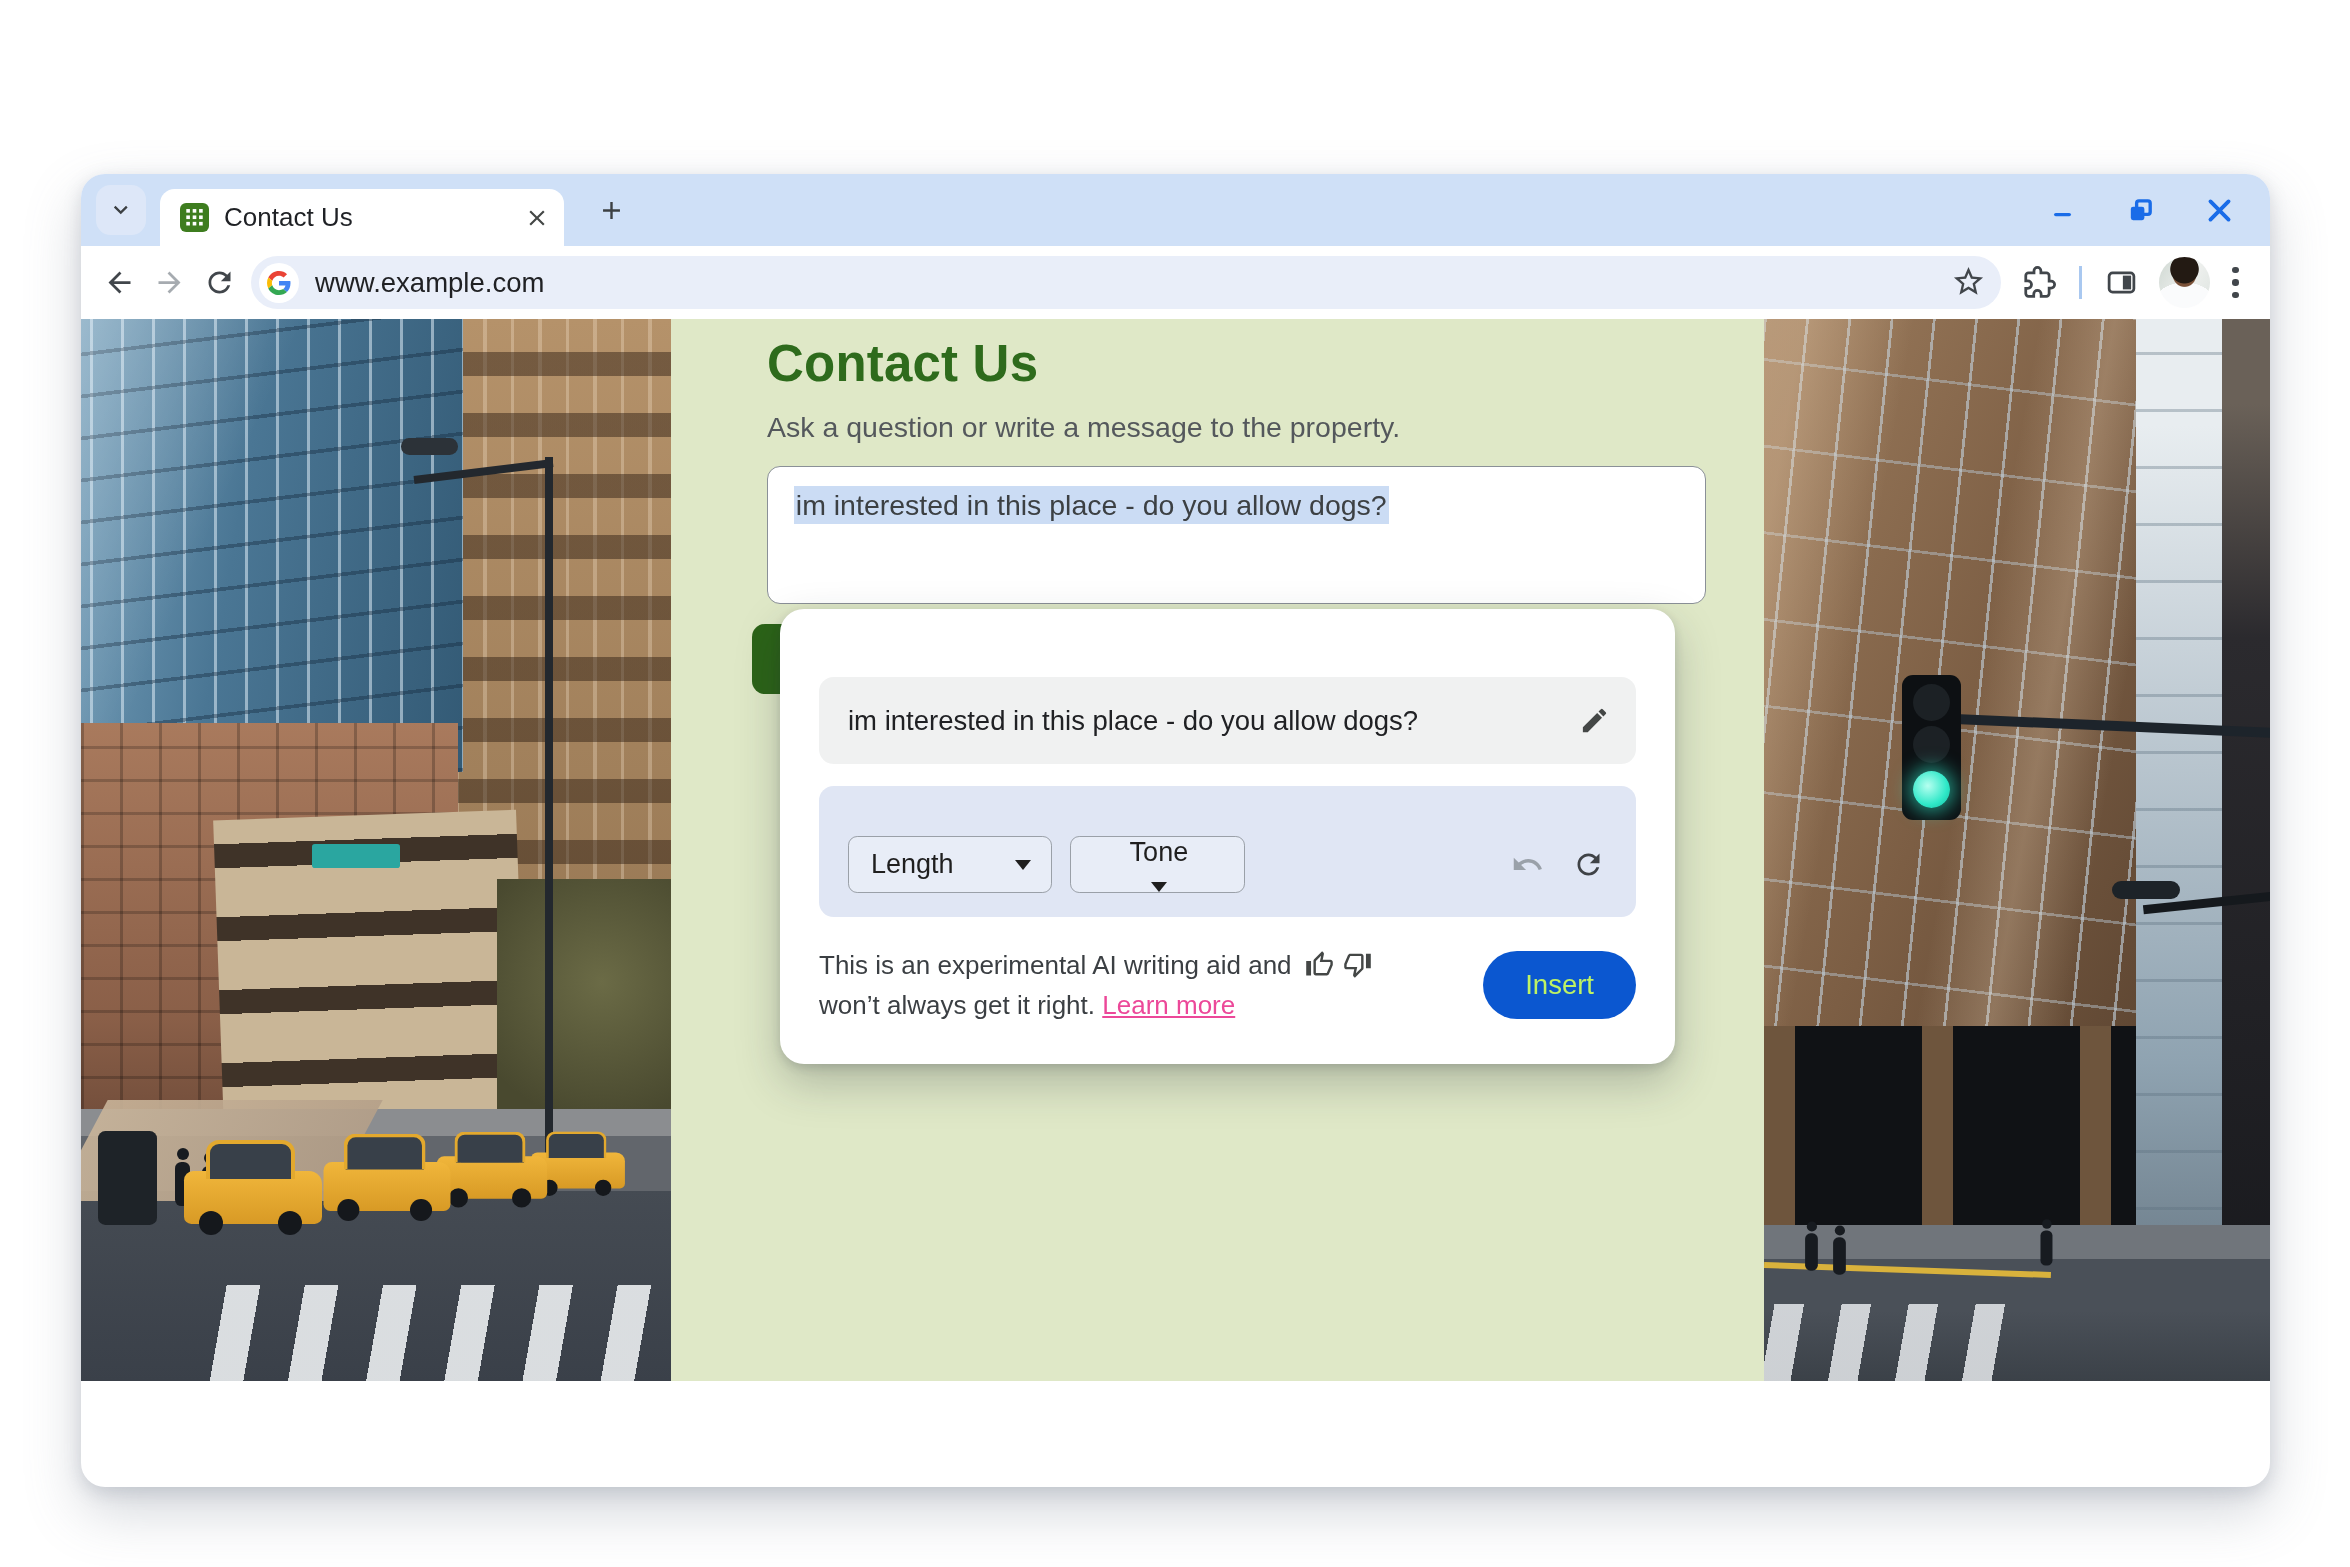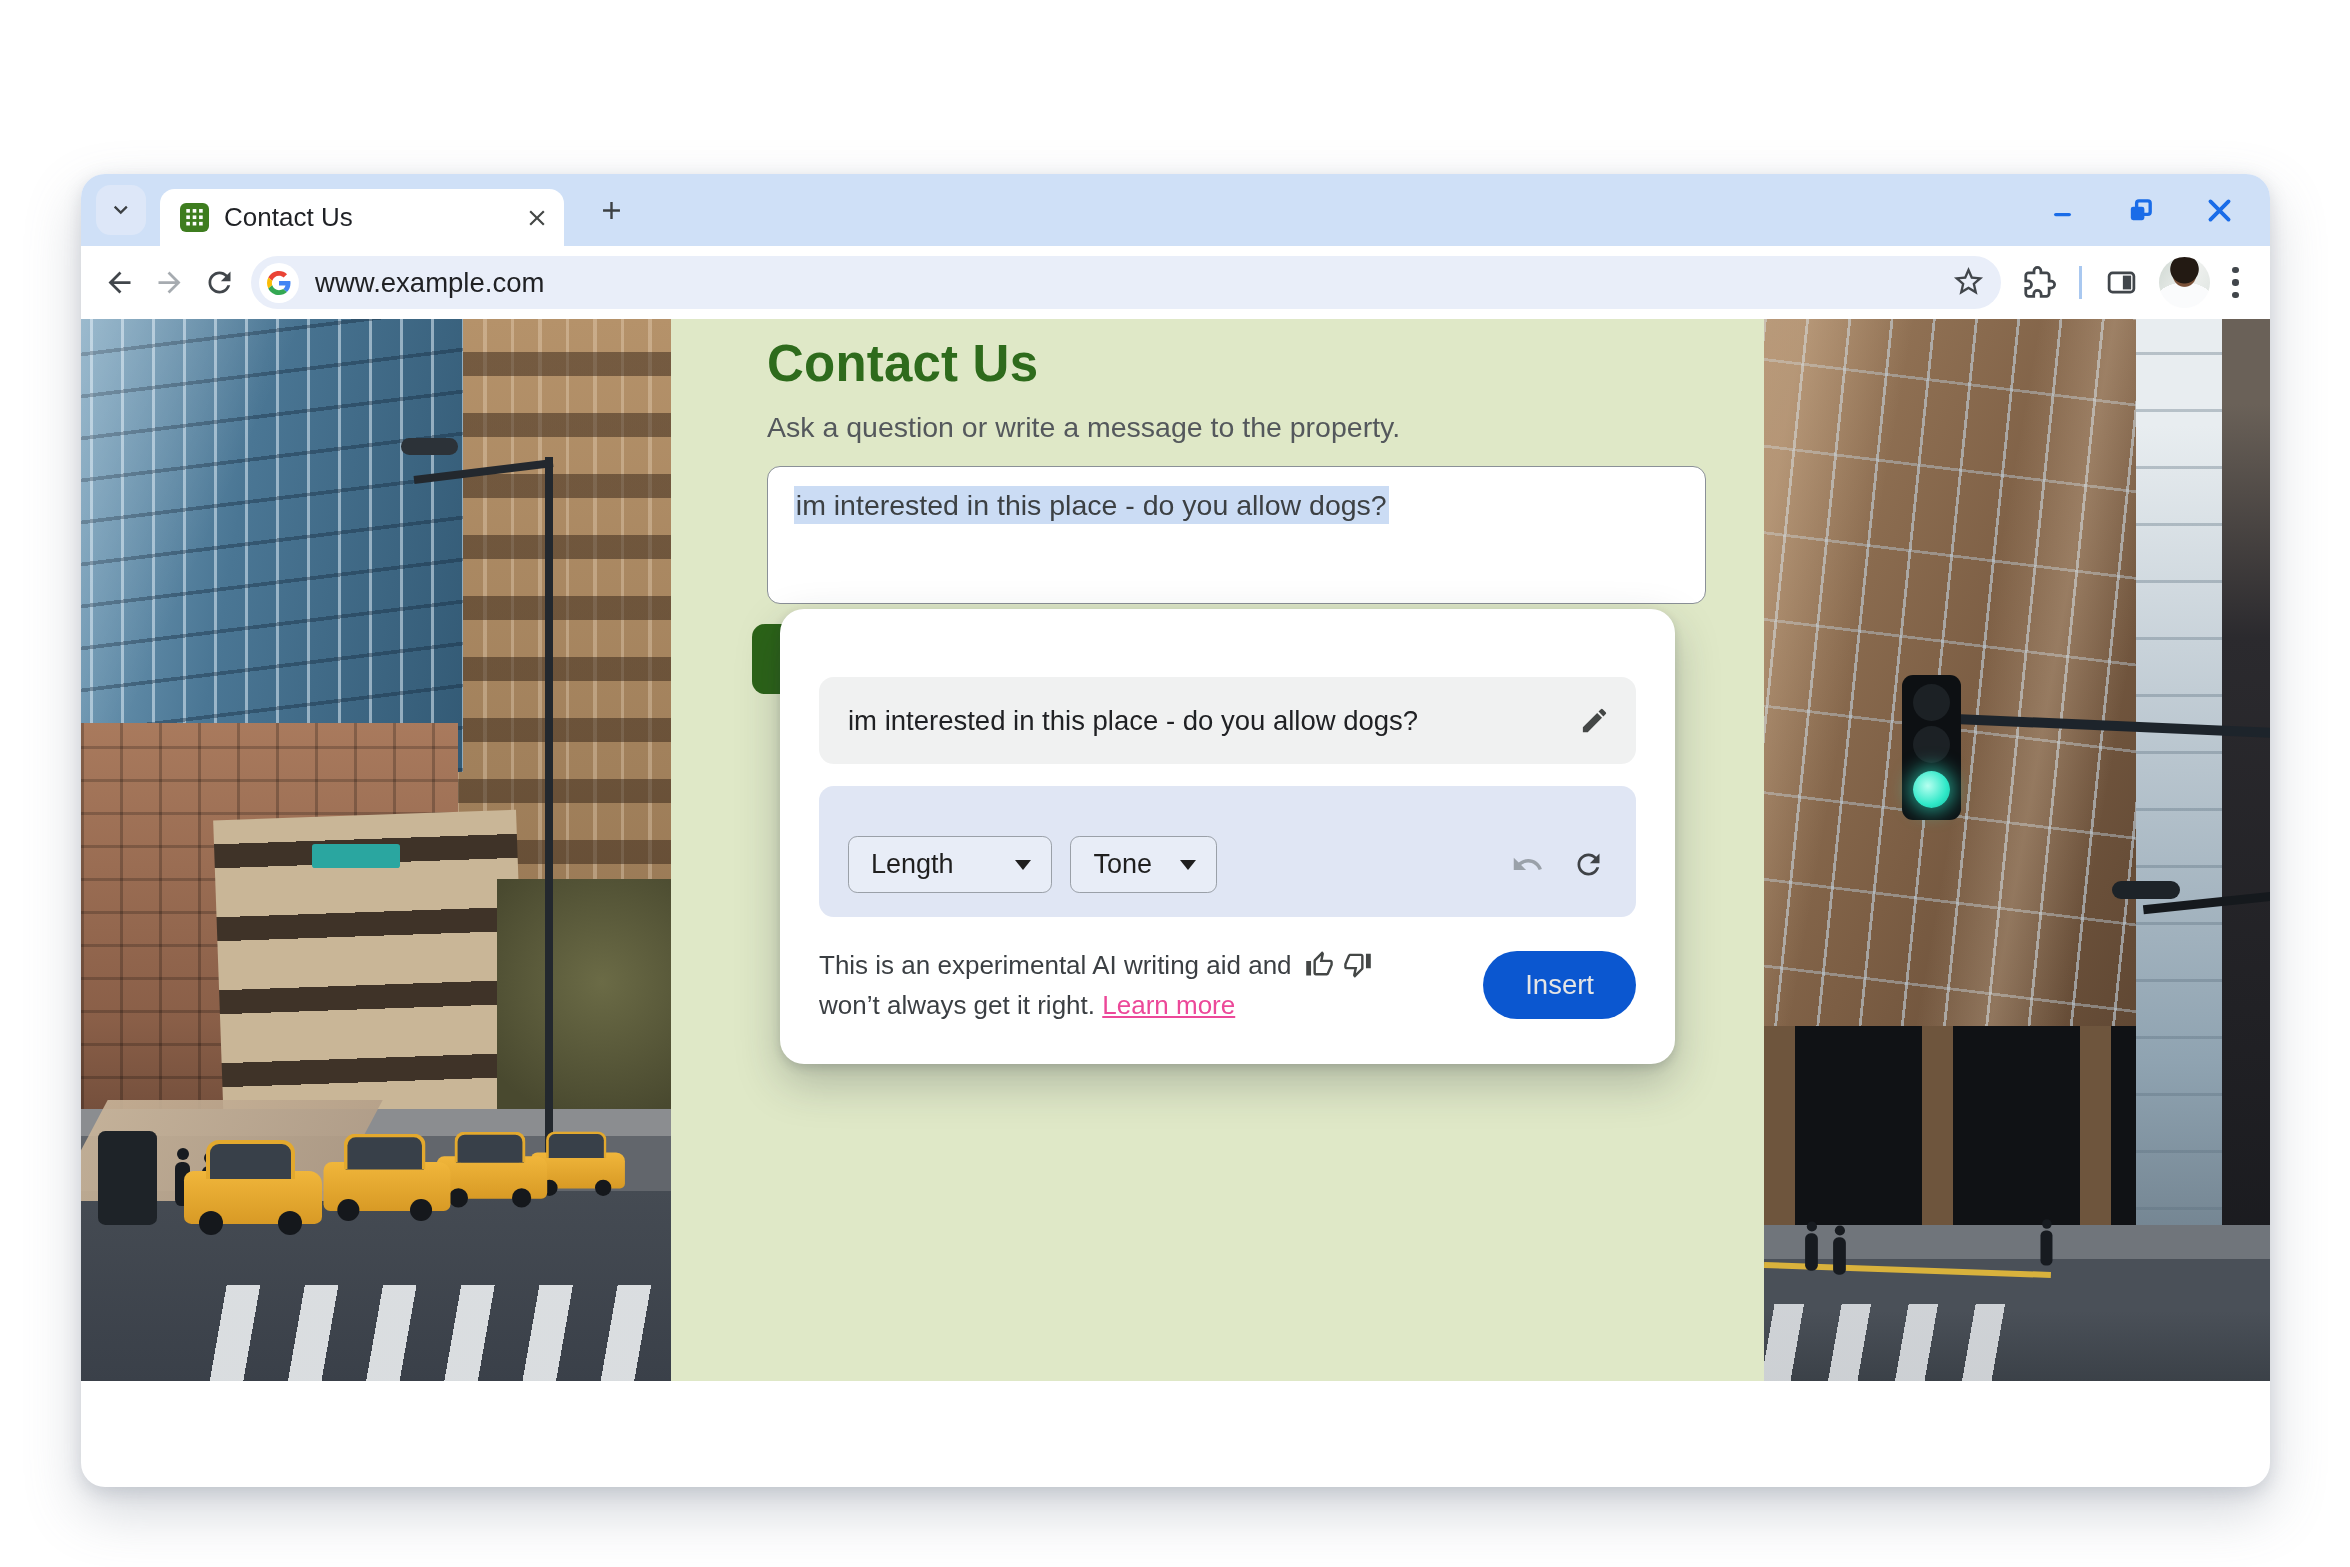--- a/index.html
+++ b/index.html
@@ -68,30 +68,30 @@
   .dlg-close { width:37px; height:37px; display:flex; align-items:center; justify-content:center; }
   .prompt-box { margin-top:31px; background:#f0f1f1; border-radius:14.7px; padding:27.5px 26px 27.5px 29px;
     display:flex; align-items:center; }
   .prompt-text { flex:1; font-size:27.5px; color:#202124; }
   .sugg-box { margin-top:22px; background:#e0e6f4; border-radius:14.7px; padding:26px 26px 24px 29px; }
   .sugg-text { font-size:26px; line-height:1.36; color:#1f2023; max-width:790px; }
   .sugg-controls { display:flex; align-items:center; margin-top:24px; }
   .select-btn { display:flex; align-items:center; justify-content:space-between; height:57px; border:1.8px solid #9aa0a8;
     border-radius:9.2px; background:rgba(255,255,255,.28); padding:0 20px 0 22px; font-size:27px; color:#1f1f1f; }
   .select-btn + .select-btn { margin-left:18.4px; }
-  .sb-length { width:204px; } .sb-tone { width:147px; }
+  .sb-length { width:204px; } .sb-tone { width:175px;flex-direction:column; }
   .caret { width:0; height:0; border-left:8.3px solid transparent; border-right:8.3px solid transparent; border-top:10px solid #1f1f1f; }
   .sc-spacer { flex:1; }
   .undo-redo { display:flex; align-items:center; gap:27.5px; margin-right:5.5px; }
   .dlg-footer { display:flex; align-items:center; justify-content:space-between; margin-top:27.5px; }
   .disclaimer { font-size:26px; color:#3b3f43; line-height:1.55; }
   .disc-line1 { display:flex; align-items:center; gap:13px; }
   .thumbs { display:flex; align-items:center; gap:9.2px; }
   .learn-more { color:#ec4899; text-decoration:underline; cursor:pointer; }
-  .insert-btn { height:68px; padding:4px 42px; border:none; border-radius:34px; background:#0b57d0; color:#e5e5e5;
+  .insert-btn { height:68px; padding:4px 42px; border:none; border-radius:34px; background:#0b57d0; color:#bef264;
     font-size:27.5px; font-family:"Liberation Sans", sans-serif; display:flex; align-items:center; }
 
   
   .pl-glass { position:absolute; left:-22px; top:-31px; width:404px; height:533px; transform:skewY(-7deg); transform-origin:top left;
     background:
       linear-gradient(115deg, rgba(255,255,255,.30), rgba(255,255,255,0) 42%),
       repeating-linear-gradient(0deg, rgba(18,38,58,.38) 0 3.7px, rgba(0,0,0,0) 3.7px 42px),
       repeating-linear-gradient(90deg, rgba(222,236,246,.55) 0 2.8px, rgba(0,0,0,0) 2.8px 31px),
       linear-gradient(100deg,#7fa8c2,#4a7694 45%,#335a75); }
   .pl-tan { position:absolute; left:347px; top:0; right:0; height:606px;

